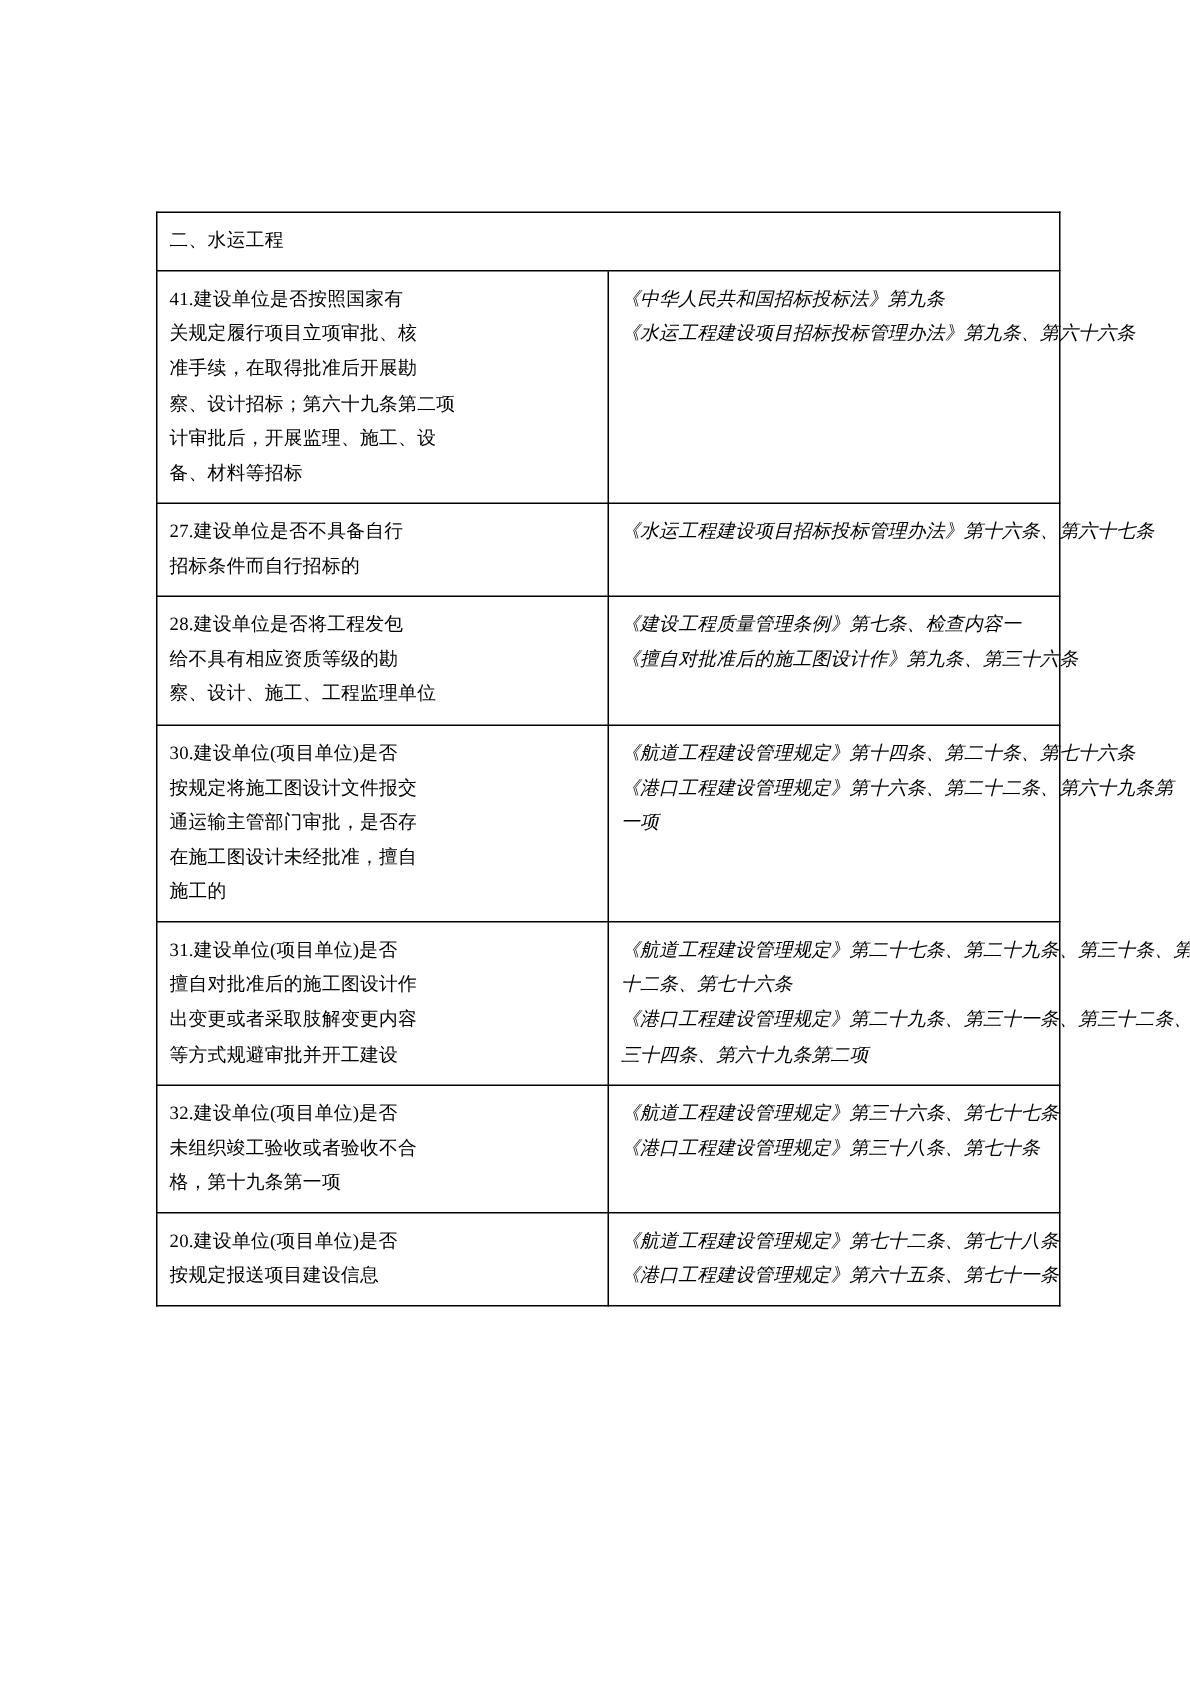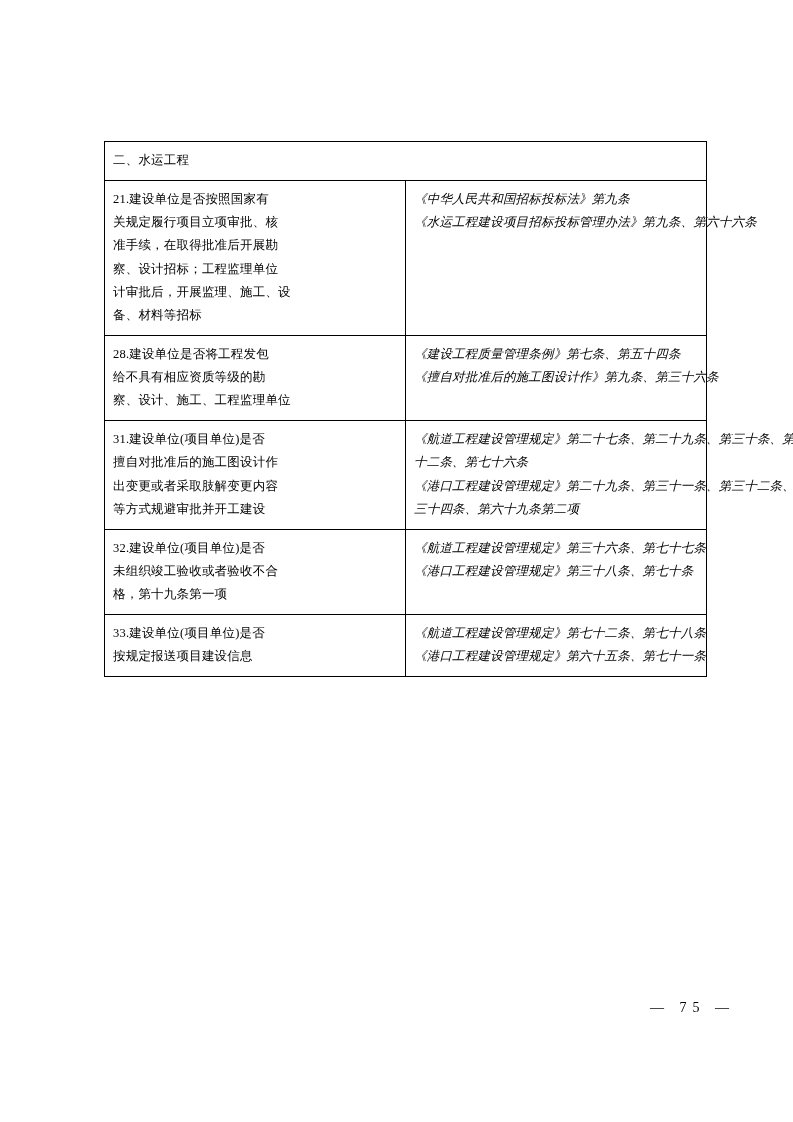--- a/index.html
+++ b/index.html
@@ -76,47 +76,70 @@
   <table class="doc-table">
     <tbody>
       <tr>
         <td class="full hdr-cell" colspan="2">
           <span class="line">二、水运工程</span>
         </td>
       </tr>
 
       <tr>
         <td class="col-left">
-          <span class="line">21.建设单位是否按照国家有</span>
+          <span class="line">41.建设单位是否按照国家有</span>
           <span class="line">关规定履行项目立项审批、核</span>
           <span class="line">准手续，在取得批准后开展勘</span>
-          <span class="line">察、设计招标；工程监理单位</span>
+          <span class="line">察、设计招标；第六十九条第二项</span>
           <span class="line">计审批后，开展监理、施工、设</span>
           <span class="line">备、材料等招标</span>
         </td>
         <td class="col-right">
           <span class="line">《中华人民共和国招标投标法》第九条</span>
           <span class="line">《水运工程建设项目招标投标管理办法》第九条、第六十六条</span>
         </td>
       </tr>
 
+      <tr>
+        <td class="col-left">
+          <span class="line">27.建设单位是否不具备自行</span>
+          <span class="line">招标条件而自行招标的</span>
+        </td>
+        <td class="col-right">
+          <span class="line">《水运工程建设项目招标投标管理办法》第十六条、第六十七条</span>
+        </td>
+      </tr>
 
       <tr>
         <td class="col-left">
           <span class="line">28.建设单位是否将工程发包</span>
           <span class="line">给不具有相应资质等级的勘</span>
           <span class="line">察、设计、施工、工程监理单位</span>
         </td>
         <td class="col-right">
-          <span class="line">《建设工程质量管理条例》第七条、第五十四条</span>
+          <span class="line">《建设工程质量管理条例》第七条、检查内容一</span>
           <span class="line">《擅自对批准后的施工图设计作》第九条、第三十六条</span>
         </td>
       </tr>
 
 
+      <tr>
+        <td class="col-left">
+          <span class="line">30.建设单位(项目单位)是否</span>
+          <span class="line">按规定将施工图设计文件报交</span>
+          <span class="line">通运输主管部门审批，是否存</span>
+          <span class="line">在施工图设计未经批准，擅自</span>
+          <span class="line">施工的</span>
+        </td>
+        <td class="col-right">
+          <span class="line">《航道工程建设管理规定》第十四条、第二十条、第七十六条</span>
+          <span class="line">《港口工程建设管理规定》第十六条、第二十二条、第六十九条第</span>
+          <span class="line">一项</span>
+        </td>
+      </tr>
 
       <tr>
         <td class="col-left">
           <span class="line">31.建设单位(项目单位)是否</span>
           <span class="line">擅自对批准后的施工图设计作</span>
           <span class="line">出变更或者采取肢解变更内容</span>
           <span class="line">等方式规避审批并开工建设</span>
         </td>
         <td class="col-right">
           <span class="line">《航道工程建设管理规定》第二十七条、第二十九条、第三十条、第三</span>
@@ -133,26 +156,25 @@
           <span class="line">格，第十九条第一项</span>
         </td>
         <td class="col-right">
           <span class="line">《航道工程建设管理规定》第三十六条、第七十七条</span>
           <span class="line">《港口工程建设管理规定》第三十八条、第七十条</span>
         </td>
       </tr>
 
       <tr>
         <td class="col-left">
-          <span class="line">33.建设单位(项目单位)是否</span>
+          <span class="line">20.建设单位(项目单位)是否</span>
           <span class="line">按规定报送项目建设信息</span>
         </td>
         <td class="col-right">
           <span class="line">《航道工程建设管理规定》第七十二条、第七十八条</span>
           <span class="line">《港口工程建设管理规定》第六十五条、第七十一条</span>
         </td>
       </tr>
     </tbody>
   </table>
 
-  <div class="pagenum">— 75 —</div>
 
 </div>
 
 </body></html>

